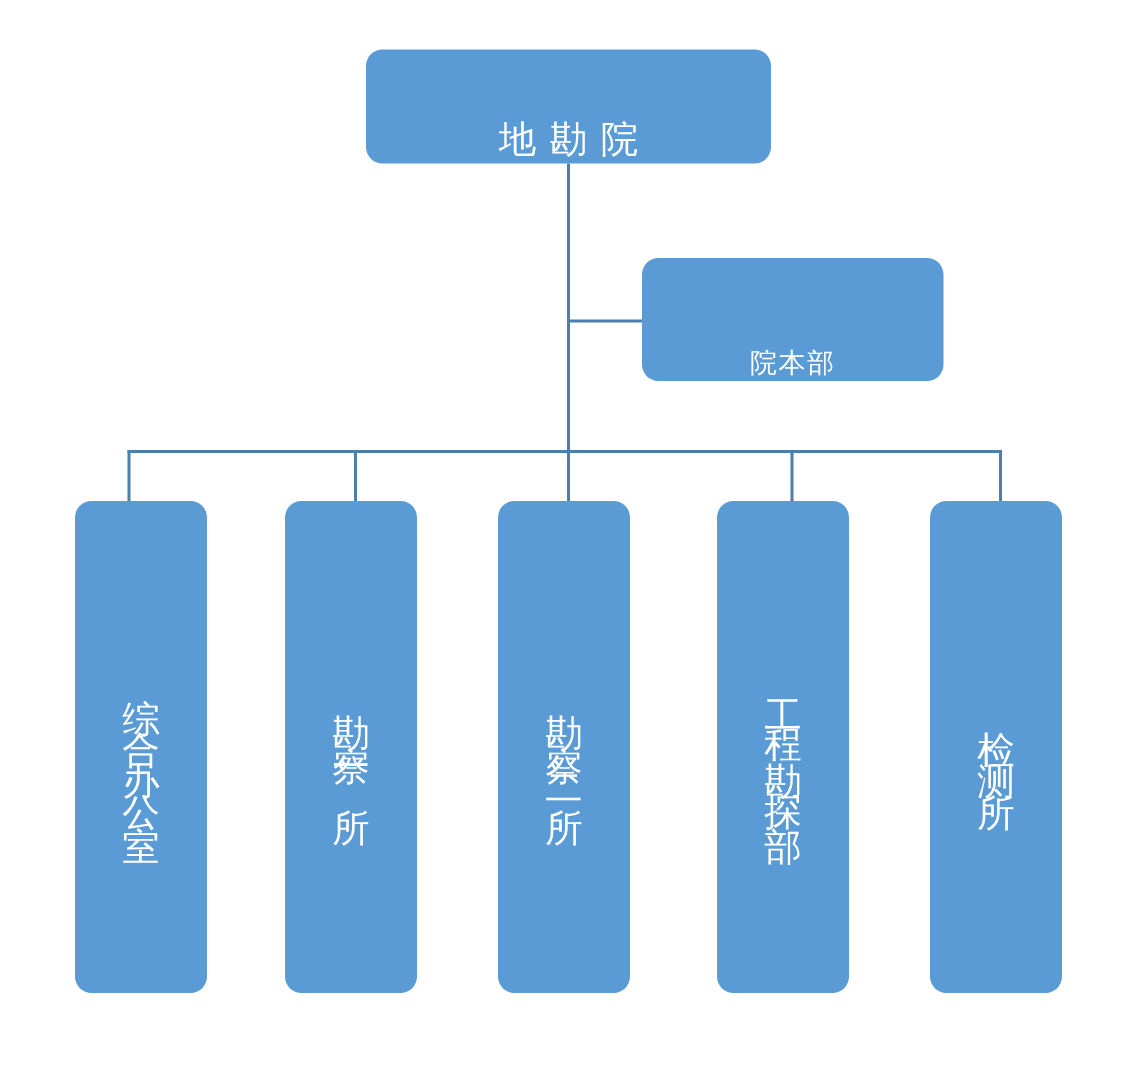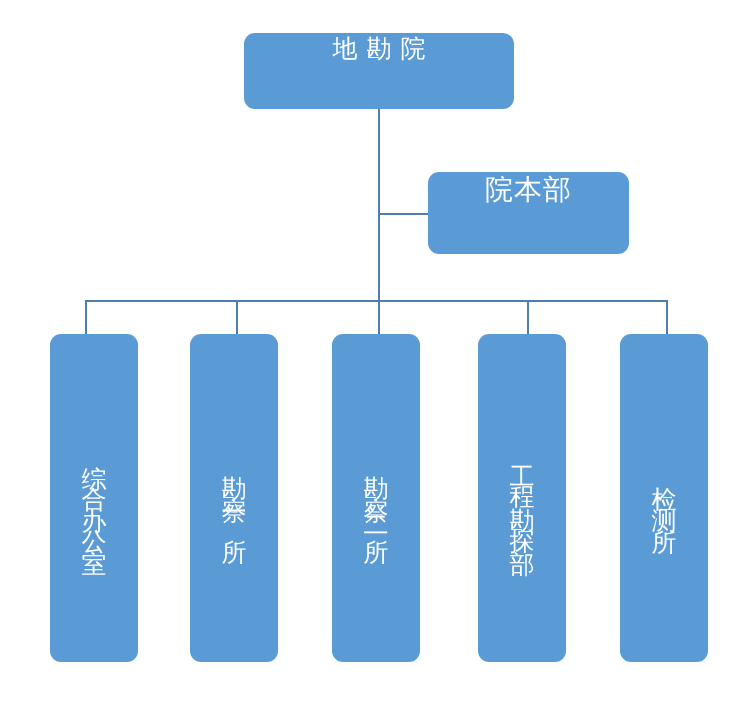--- a/index.html
+++ b/index.html
@@ -28,21 +28,21 @@
   .conn-v { width: 2px; }
   .conn-h { height: 2px; }
 
   
   .node {
     position: absolute;
     background: #5B9BD5;
     border-radius: 11px;
     color: #ffffff;
     display: flex;
-    align-items: flex-start;
+    align-items: flex-end;
     justify-content: center;
     box-sizing: border-box;
   }
   .node-label {
     color: #ffffff;
     text-align: center;
     line-height: 1.28;
     white-space: pre;
   }
   
@@ -58,21 +58,21 @@
     text-indent: 9px;
   }
   
   #node-hq {
     left: 428px;
     top: 172px;
     width: 201px;
     height: 82px;
   }
   #node-hq .node-label {
-    font-size: 28px;
+    font-size: 18px;
     letter-spacing: 1px;
   }
   
   .node-leaf {
     top: 334px;
     width: 88px;
     height: 328px;
     align-items: center;
     justify-content: center;
   }

